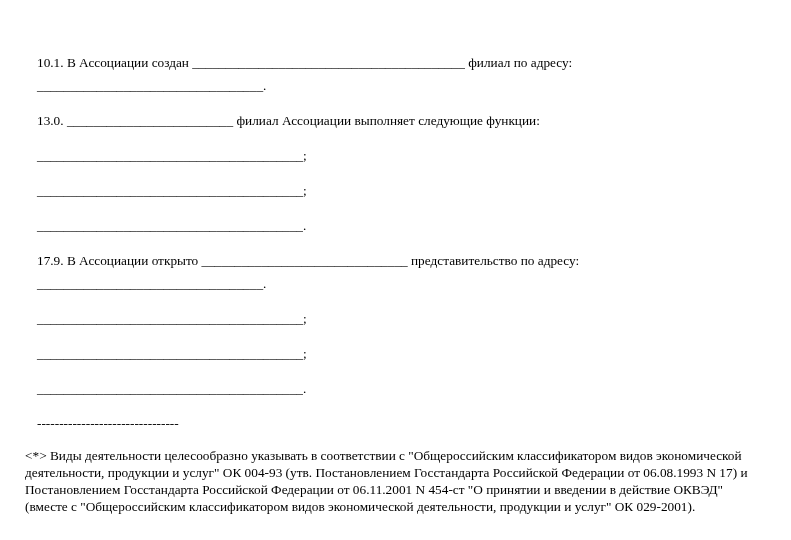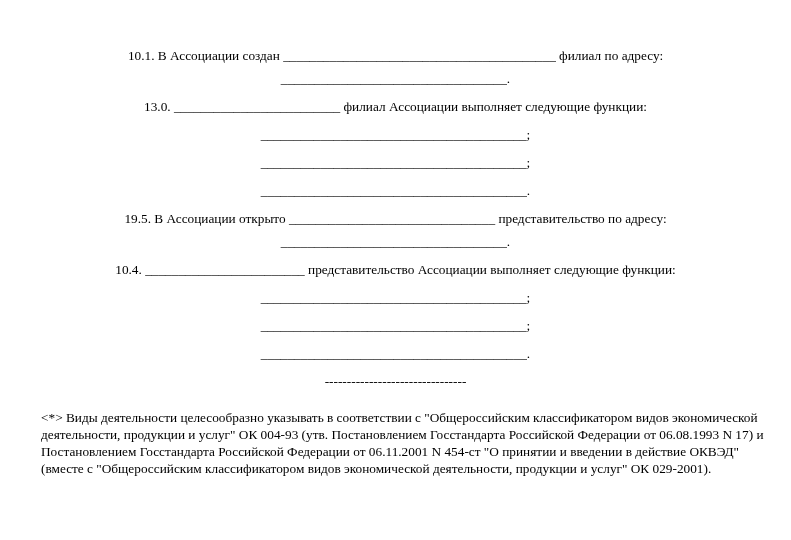--- a/index.html
+++ b/index.html
@@ -13,27 +13,26 @@
     height: 540px;
     background: #ffffff;
     color: #000000;
     overflow: hidden;
     box-sizing: border-box;
     padding: 39px 25px 0 25px;
     font-family: "Liberation Serif", "DejaVu Serif", serif;
     font-size: 13.3px;
   }
   p.line {
-    margin: 5px;
+    margin: 12px;
     line-height: 23px;
     white-space: pre;   
-    text-align: center;
   }
   p.footnote {
-    margin: 16px;
+    margin: 0;
     line-height: 17px;
     white-space: pre;
   }
   
   .mb2  { margin-bottom: 2px;  }
   .mb4  { margin-bottom: 4px;  }
   .mb7  { margin-bottom: 7px;  }
   .mb8  { margin-bottom: 8px;  }
   .mb9  { margin-bottom: 9px;  }
   .mb11 { margin-bottom: 11px; }
@@ -46,24 +45,23 @@
 <div class="page">
 
   <p class="line mb4">10.1. В Ассоциации создан _________________________________________ филиал по адресу:
 __________________________________.</p>
 
   <p class="line mb7">13.0. _________________________ филиал Ассоциации выполняет следующие функции:</p>
   <p class="line mb9">________________________________________;</p>
   <p class="line mb8">________________________________________;</p>
   <p class="line mb19">________________________________________.</p>
 
-  <p class="line mb2">19.5. В Ассоциации открыто _______________________________ представительство по адресу:
+  <p class="line mb2">17.9. В Ассоциации открыто _______________________________ представительство по адресу:
 __________________________________.</p>
 
-  <p class="line mb12">10.4. ________________________ представительство Ассоциации выполняет следующие функции:</p>
   <p class="line mb7">________________________________________;</p>
   <p class="line mb8">________________________________________;</p>
   <p class="line mb11">________________________________________.</p>
 
   <p class="line mb12">--------------------------------</p>
 
   <p class="footnote">&lt;*&gt; Виды деятельности целесообразно указывать в соответствии с "Общероссийским классификатором видов экономической
 деятельности, продукции и услуг" ОК 004-93 (утв. Постановлением Госстандарта Российской Федерации от 06.08.1993 N 17) и
 Постановлением Госстандарта Российской Федерации от 06.11.2001 N 454-ст "О принятии и введении в действие ОКВЭД"
 (вместе с "Общероссийским классификатором видов экономической деятельности, продукции и услуг" ОК 029-2001).</p>

